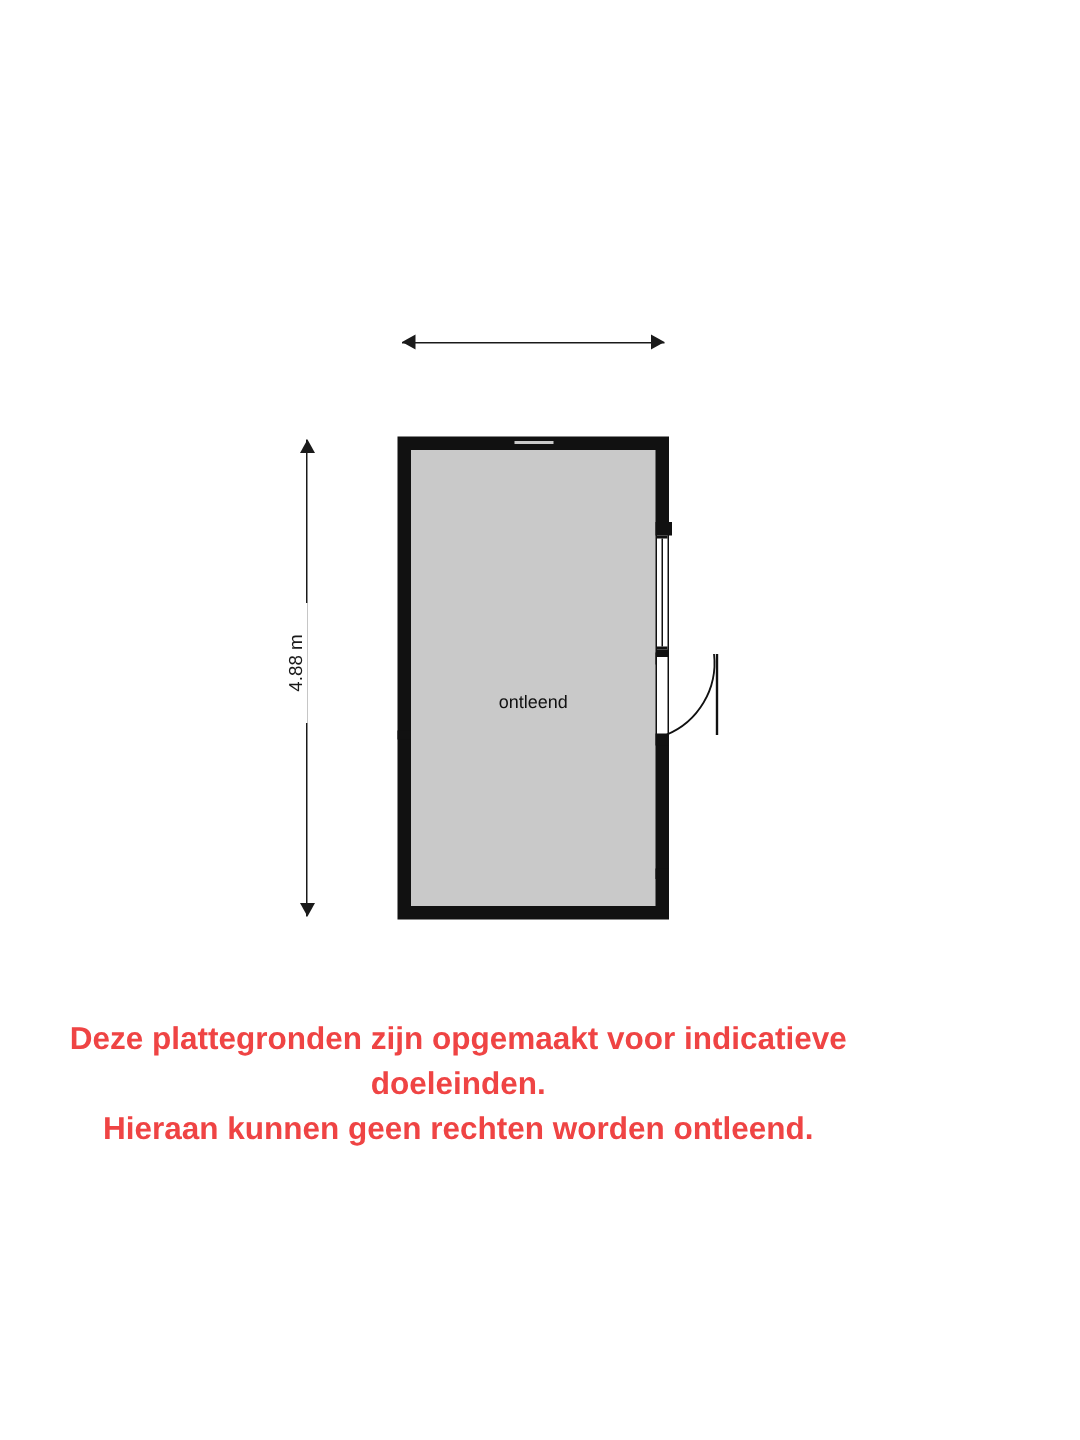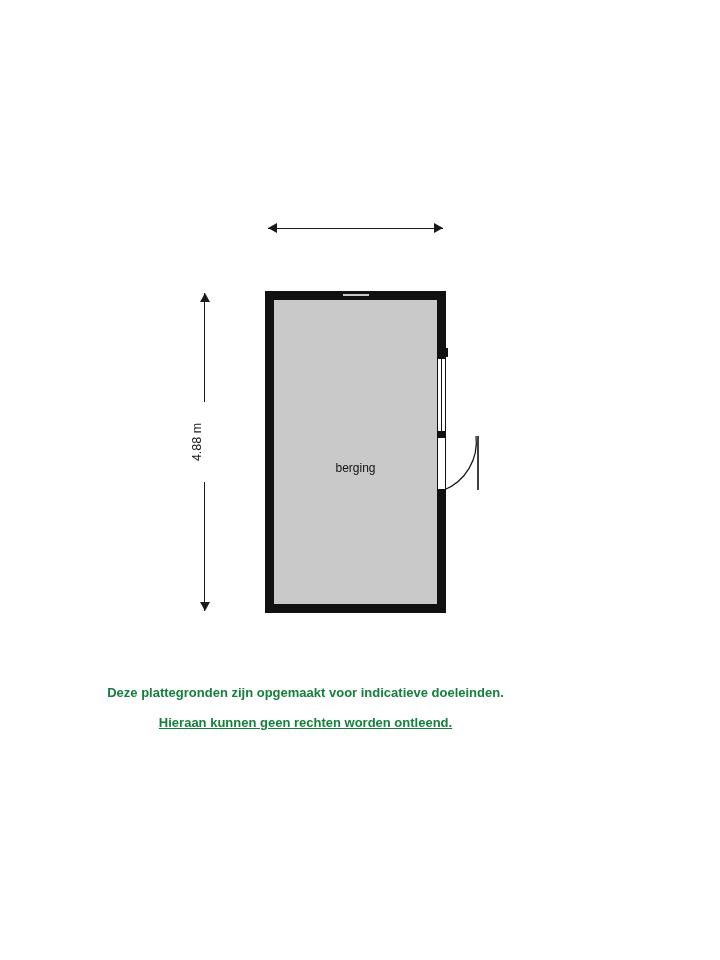--- a/index.html
+++ b/index.html
@@ -231,27 +231,27 @@
     overflow: visible;
   }
 
   
   .disclaimer {
     position: absolute;
     left: 0;
     top: 678px;
     width: 611px;
     text-align: center;
-    color: #15803d;
+    color: #ef4444;
     font-weight: bold;
-    font-size: 13px;
+    font-size: 21px;
     line-height: 30px;
   }
   .disclaimer .l1 { display: block; }
-  .disclaimer .l2 { display: block; text-decoration: underline; }
+  .disclaimer .l2 { display: block; }
 </style>
 </head>
 <body>
 
 <div id="floorplan-root">
 
   <div class="dim-top">
     <div class="line"></div>
     <div class="arrow-left"></div>
     <div class="arrow-right"></div>
@@ -277,21 +277,21 @@
 
     <div class="door-leaf"></div>
     <div class="door-opening"></div>
     <div class="door-leaf-bottom"></div>
 
     <svg class="door-swing" viewBox="0 0 40 68" width="40" height="68">
       <path d="M36 4 L36 58" stroke="#111111" stroke-width="1.6" fill="none"></path>
       <path d="M36 4 A 52 52 0 0 1 4 58" stroke="#111111" stroke-width="1.2" fill="none" transform="translate(-2,0)"></path>
     </svg>
 
-    <div class="room-label">berging</div>
+    <div class="room-label">ontleend</div>
   </div>
 
   <div class="disclaimer">
     <span class="l1">Deze plattegronden zijn opgemaakt voor indicatieve doeleinden.</span>
     <span class="l2">Hieraan kunnen geen rechten worden ontleend.</span>
   </div>
 
 </div>
 
 </body></html>

